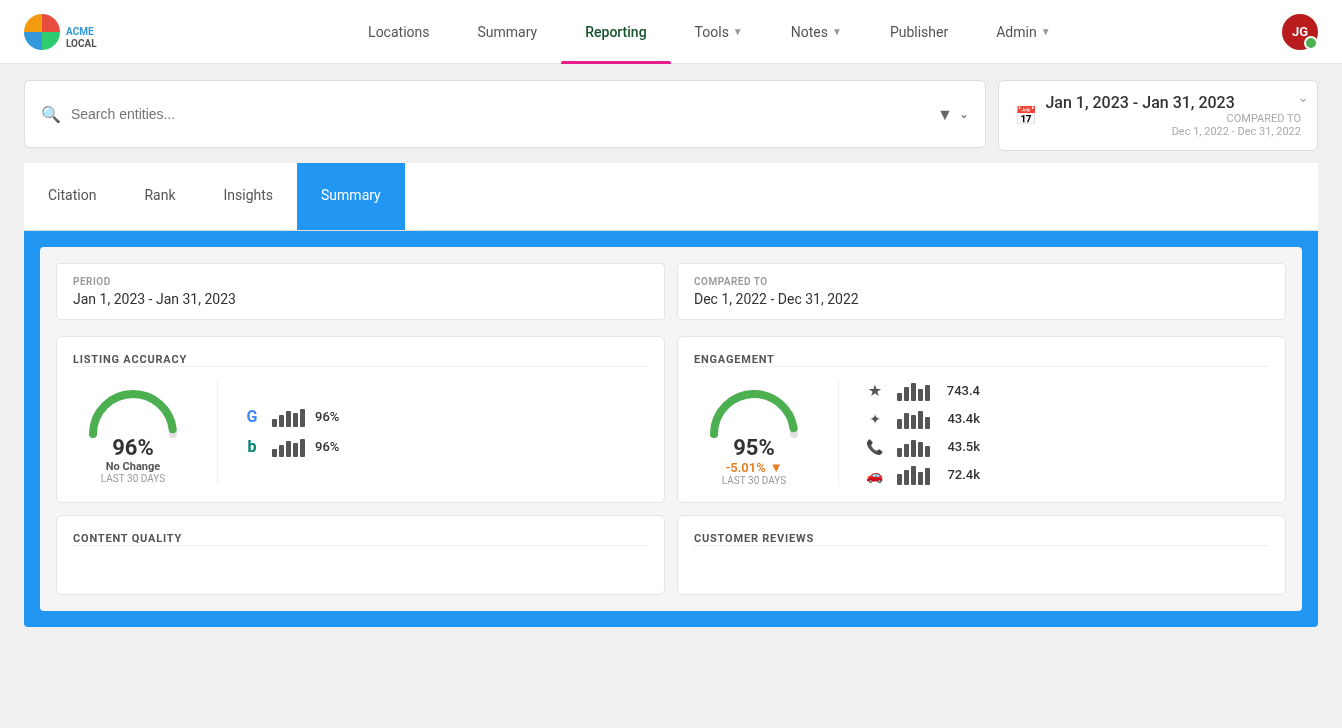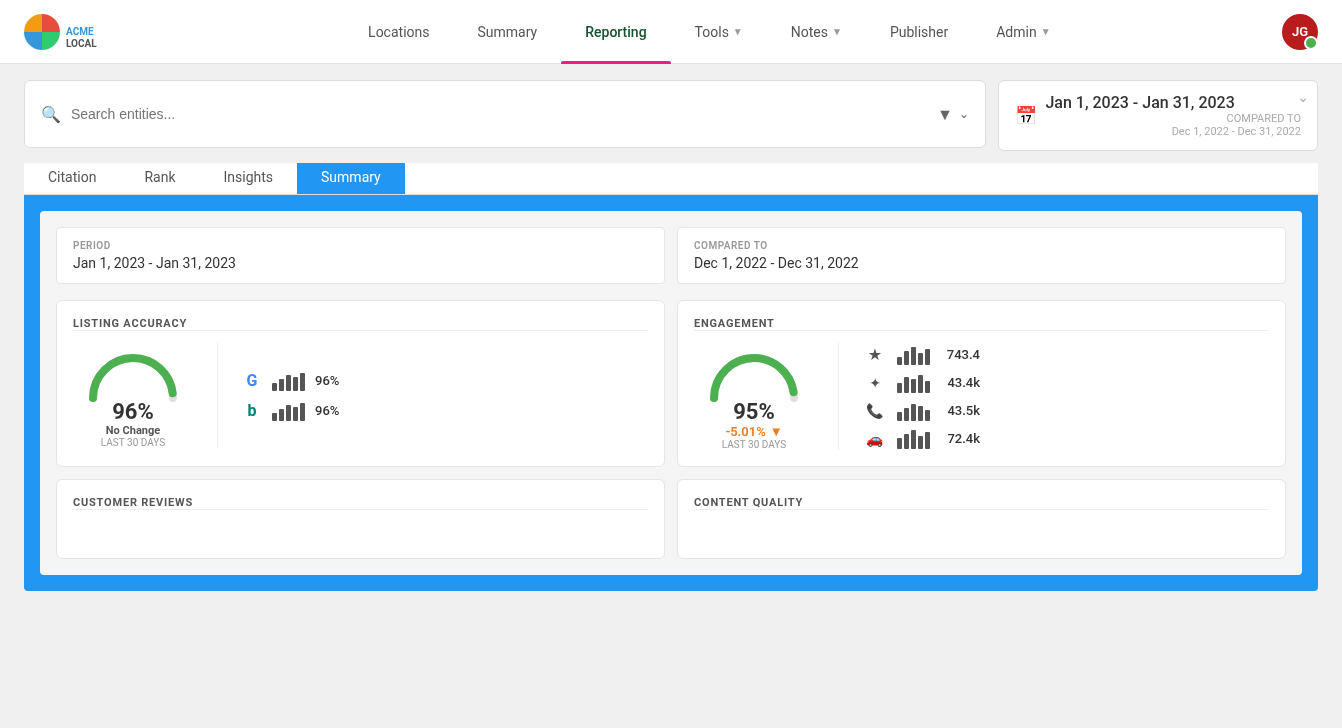--- a/index.html
+++ b/index.html
@@ -128,21 +128,21 @@
     .date-expand { position: absolute; right: 8px; top: 8px; color: #aaa; cursor: pointer; }
 
     
     .tabs-bar {
       display: flex;
       background: #fff;
       border-bottom: 1px solid #ddd;
       margin-bottom: 0;
     }
     .tab {
-      padding: 6px 24px;
+      padding: 24px 24px;
       cursor: pointer;
       font-size: 14px;
       color: #555;
       border-bottom: 3px solid transparent;
       transition: color 0.2s;
     }
     .tab.active {
       background: #2196F3;
       color: #fff;
       border-bottom-color: #2196F3;
@@ -521,24 +521,24 @@
                   <span class="eng-value">72.4k</span>
                 </div>
               </div>
             </div>
           </div>
 
         </div>
 
         <div class="bottom-row">
           <div class="bottom-card">
-            <div class="metric-title">CUSTOMER REVIEWS</div>
+            <div class="metric-title">CONTENT QUALITY</div>
           </div>
           <div class="bottom-card">
-            <div class="metric-title">CONTENT QUALITY</div>
+            <div class="metric-title">CUSTOMER REVIEWS</div>
           </div>
         </div>
 
       </div>
     </div>
   </div>
 
 </div>
 
 </body></html>

